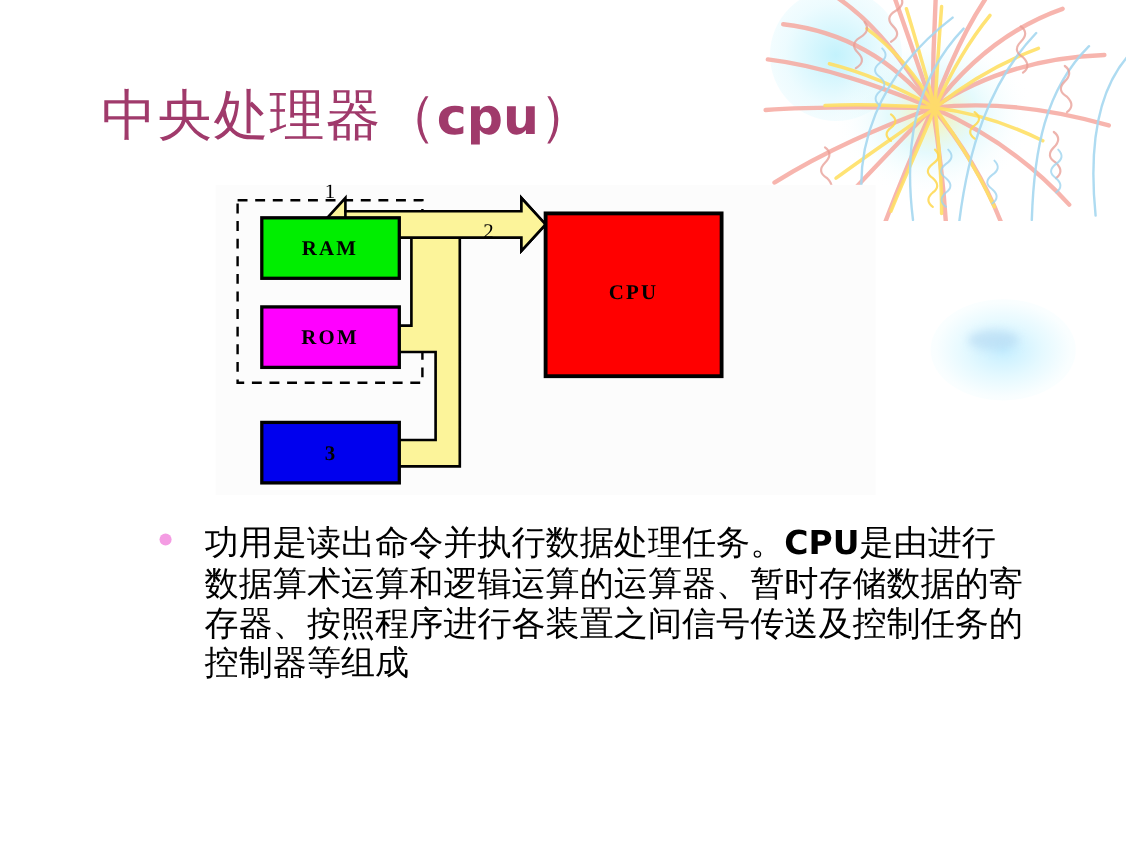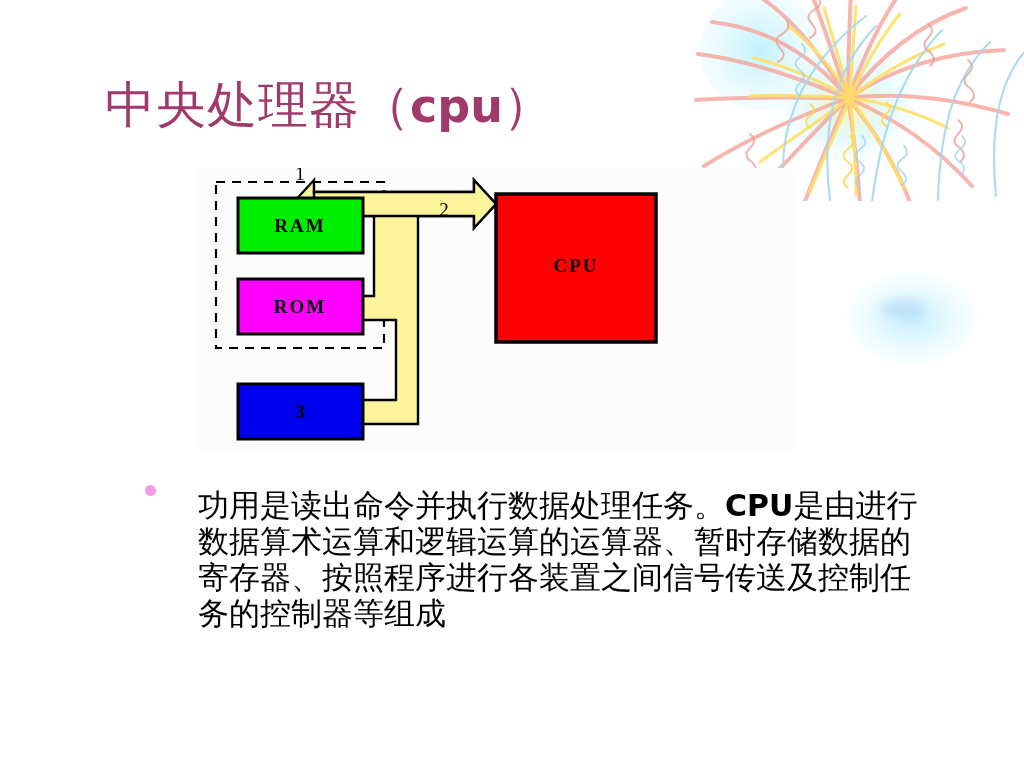--- a/index.html
+++ b/index.html
@@ -59,21 +59,21 @@
     background: radial-gradient(circle at 50% 50%,
                 rgba(185,240,252,0.85) 0%,
                 rgba(215,247,254,0.45) 55%,
                 rgba(255,255,255,0) 100%);
     pointer-events: none;
   }
 
   
   #slide-title {
     position: absolute;
-    left: 105px;
+    left: 92px;
     top: 80px;
     width: 620px;
     height: 68px;
     white-space: nowrap;
     line-height: 1;
   }
   #slide-title .t-cjk {
     font-family: "Liberation Serif", "DejaVu Serif", serif;
     font-size: 50px;
     color: #A03A6B;
@@ -115,21 +115,21 @@
   #body-bullet {
     position: absolute;
     left: 7px;
     top: 13px;
     width: 11px;
     height: 11px;
     border-radius: 50%;
     background: #F49CE3;
   }
   #body-text {
-    margin: 16px;
+    margin: 4px;
     padding-left: 44px;
     font-family: "Liberation Serif", "DejaVu Serif", serif;
     font-size: 31px;
     line-height: 36px;
     color: #000000;
     letter-spacing: 0px;
   }
   #body-text .bold-cpu {
     font-family: "DejaVu Sans", "Liberation Sans", sans-serif;
     font-weight: bold;

